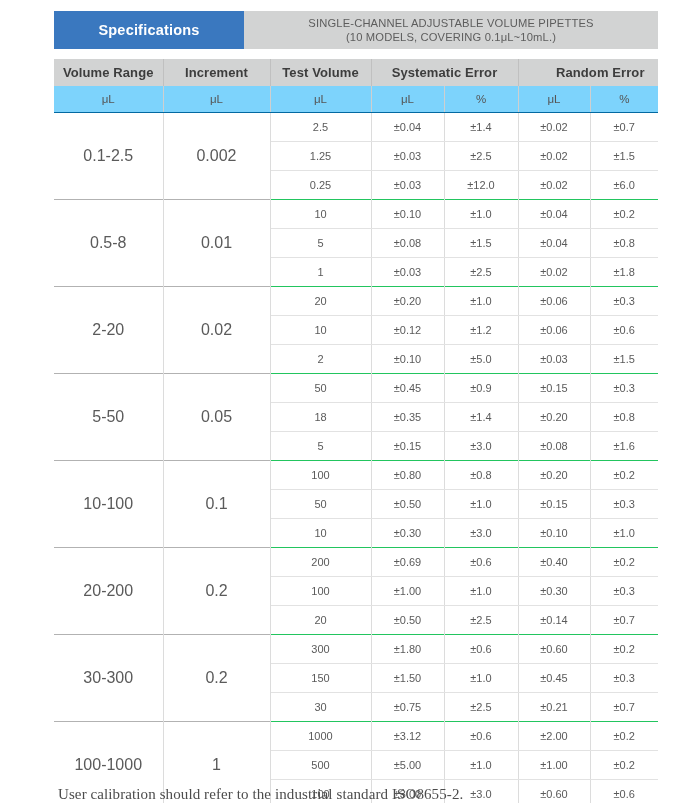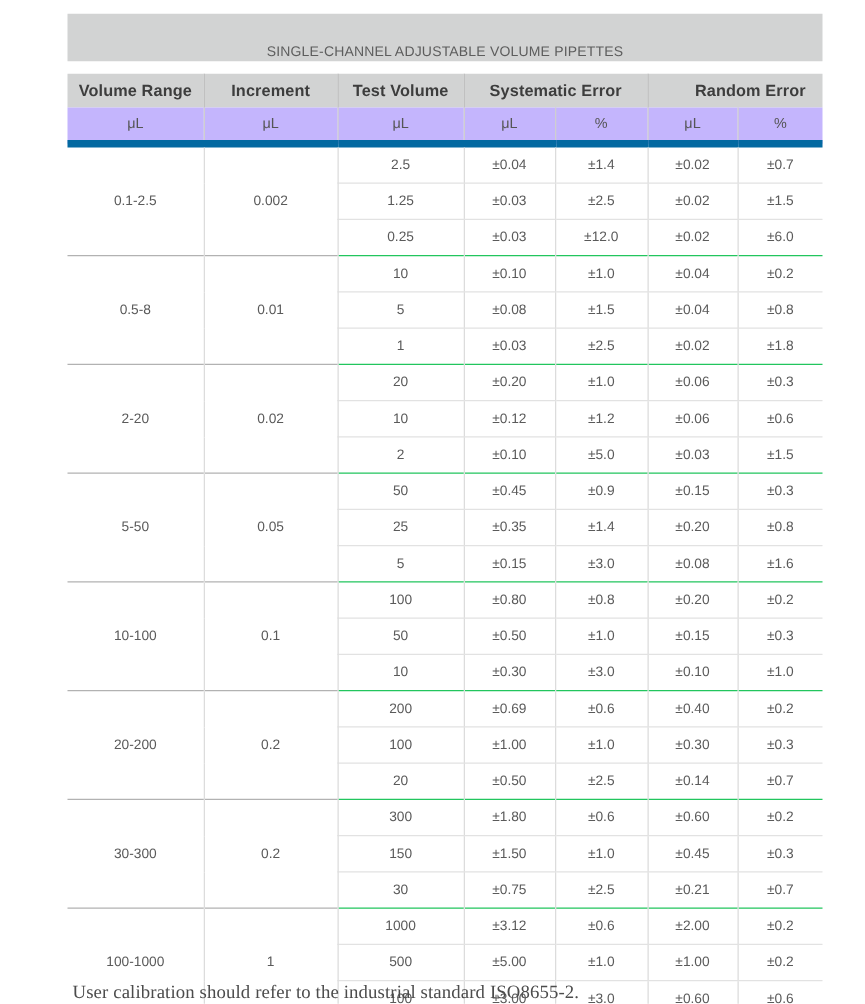--- a/index.html
+++ b/index.html
@@ -44,21 +44,21 @@
     font-size: 14.5px;
     letter-spacing: 0.2px;
     font-family: "Liberation Sans", sans-serif;
     font-stretch: condensed;
   }
   .banner-title {
     flex: 1;
     display: flex;
     flex-direction: column;
     align-items: center;
-    justify-content: flex-end;
+    justify-content: center;
     color: #5d5d5d;
     font-size: 11.2px;
     line-height: 14.5px;
     letter-spacing: 0.15px;
     text-align: center;
   }
   .banner-title span { display: block; white-space: nowrap; }
 
   
   .spec-table {
@@ -85,41 +85,41 @@
     font-weight: bold;
     font-size: 13px;
     font-stretch: condensed;
     letter-spacing: 0.1px;
     border-right: 1px solid #c0c0c0;
   }
   tr.head-main th:last-child { border-right: none; padding-left: 24px; }
 
   tr.head-unit td {
     height: 26px;
-    background: #c4b5fd;
+    background: #7dd3fc;
     color: #555555;
     font-size: 11.5px;
     border-right: 1px solid #cfcfcf;
-    border-bottom: 6px solid #0369a1;
+    border-bottom: 1px solid #0369a1;
     text-align: center;
   }
   tr.head-unit td:last-child { border-right: none; }
 
   
   tbody td {
     height: 28px;
     font-size: 11px;
     color: #5a5a5a;
     border-right: 1px solid #dcdcdc;
     border-bottom: 1px solid #e2e2e2;
   }
   tbody td:last-child { border-right: none; }
 
   tbody td.rangecell, tbody td.inccell {
-    font-size: 11px;
+    font-size: 16px;
     border-bottom: none;
   }
 
   
   tbody tr.group-start > td { border-top: 1px solid #22c55e; }
   tbody tr.group-start > td.rangecell,
   tbody tr.group-start > td.inccell { border-top: 1px solid #b2b2b2; }
 
   
   tbody tr.in-group td.testcell,
@@ -143,22 +143,24 @@
     white-space: nowrap;
     margin-top: 24px;
   }
 </style>
 </head>
 <body>
 
 <div class="page">
 
   <div class="banner">
+    <div class="banner-tab">Specifications</div>
     <div class="banner-title">
       <span>SINGLE-CHANNEL ADJUSTABLE VOLUME PIPETTES</span>
+      <span>(10 MODELS, COVERING 0.1μL~10mL.)</span>
     </div>
   </div>
 
   <table class="spec-table">
     <colgroup>
       <col style="width:109px">
       <col style="width:107px">
       <col style="width:101px">
       <col style="width:73px">
       <col style="width:74px">
@@ -256,21 +258,21 @@
         <tr class="in-group group-start">
           <td class="rangecell" rowspan="3">5-50</td>
           <td class="inccell" rowspan="3">0.05</td>
           <td class="testcell">50</td>
           <td class="datacell">±0.45</td>
           <td class="datacell">±0.9</td>
           <td class="datacell">±0.15</td>
           <td class="datacell">±0.3</td>
         </tr>
         <tr class="in-group">
-          <td class="testcell">25</td>
+          <td class="testcell">18</td>
           <td class="datacell">±0.35</td>
           <td class="datacell">±1.4</td>
           <td class="datacell">±0.20</td>
           <td class="datacell">±0.8</td>
         </tr>
         <tr class="in-group group-last">
           <td class="testcell">5</td>
           <td class="datacell">±0.15</td>
           <td class="datacell">±3.0</td>
           <td class="datacell">±0.08</td>

